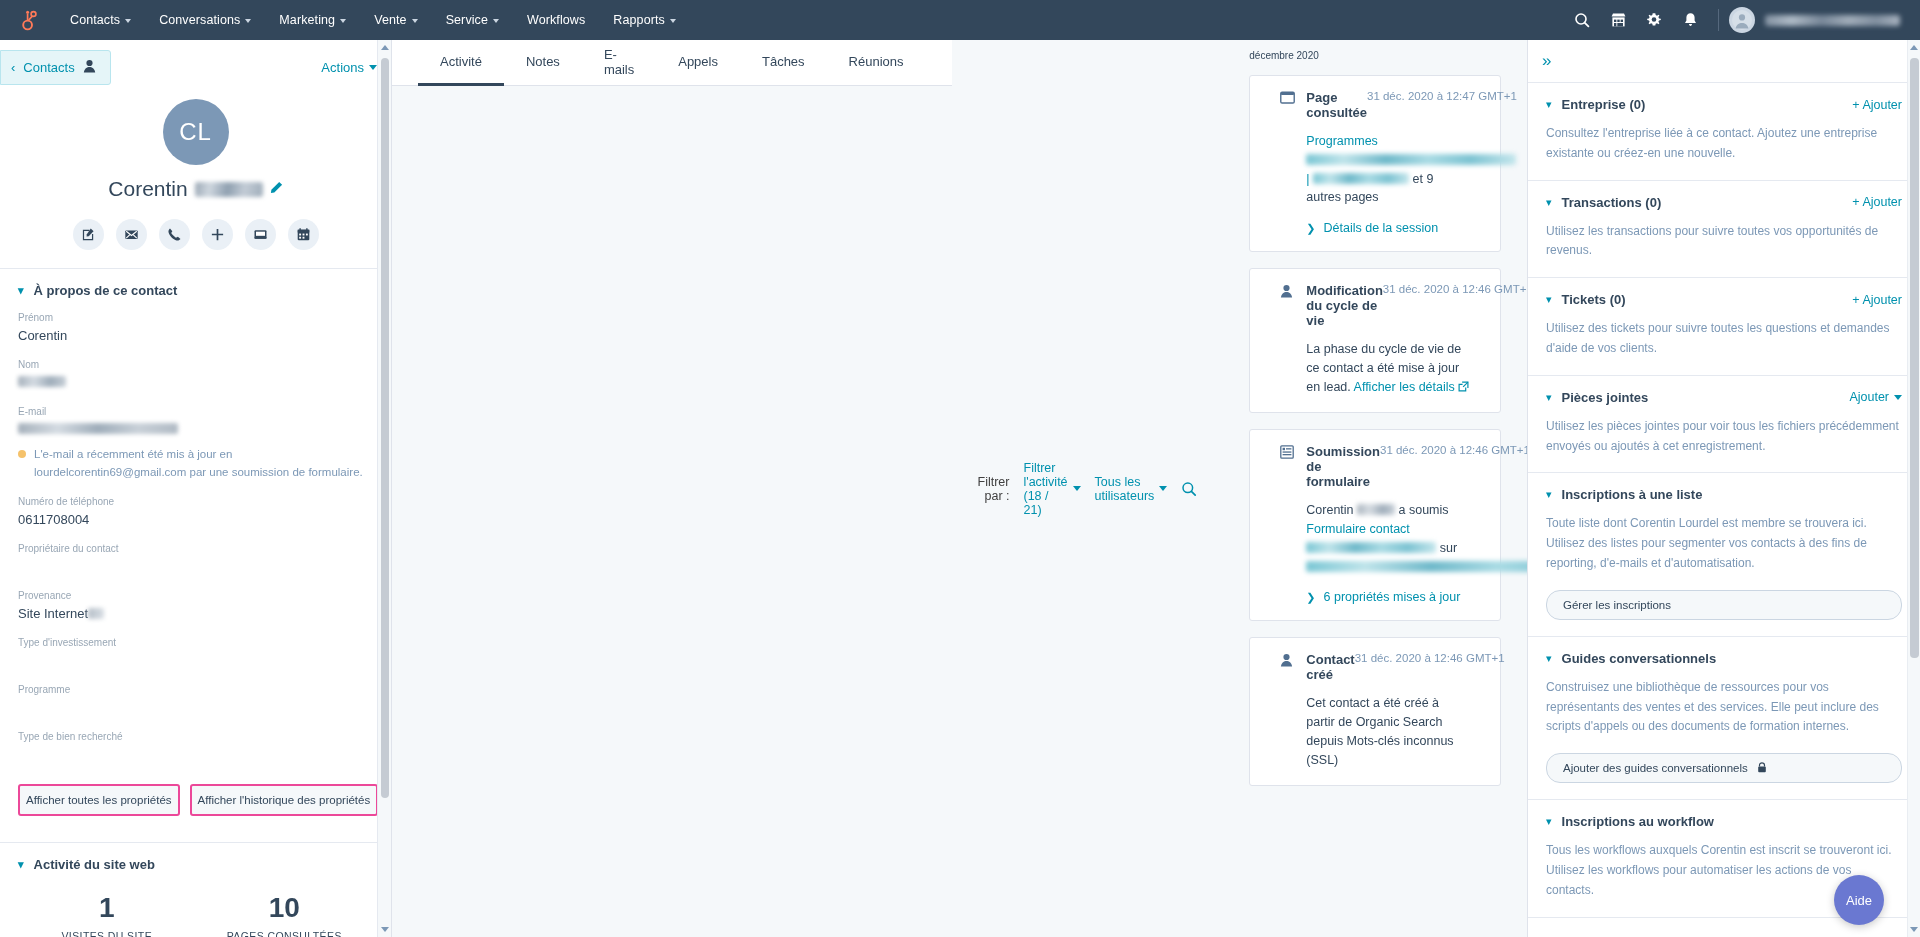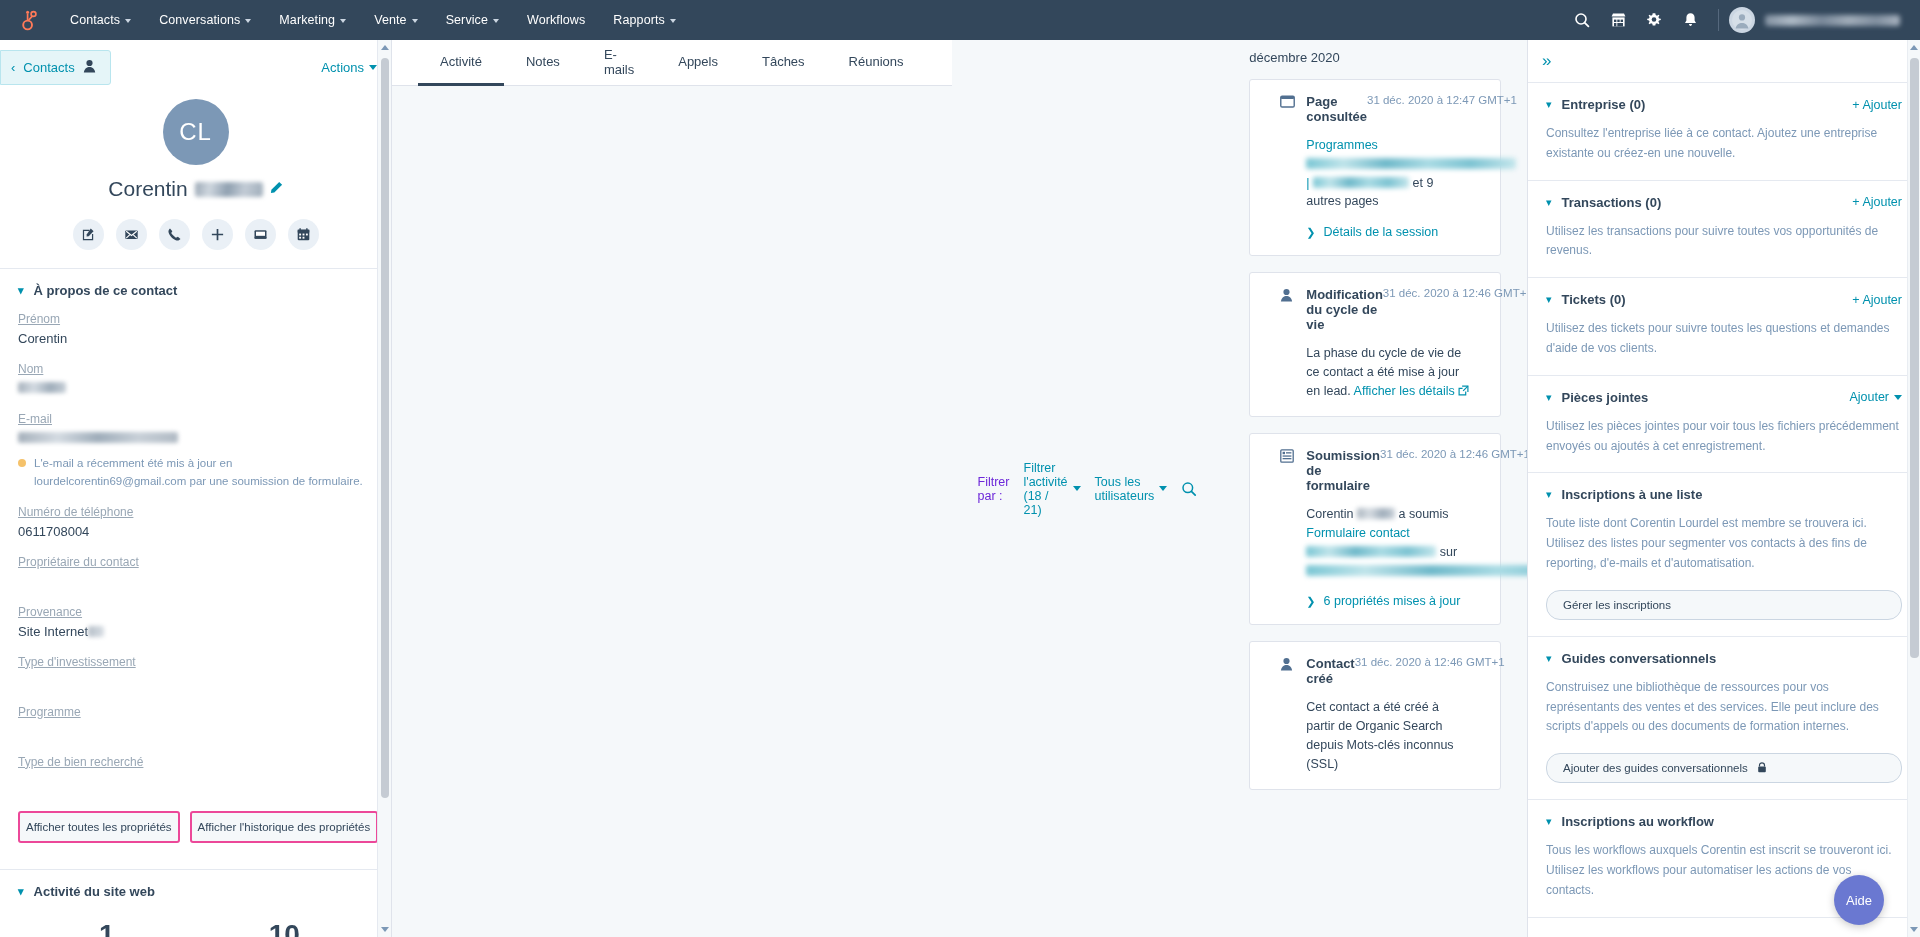--- a/index.html
+++ b/index.html
@@ -88,21 +88,21 @@
     width: 31px; height: 31px; border-radius: 50%; background: #eaf0f6;
     display: flex; align-items: center; justify-content: center; cursor: pointer;
     color: #33475b;
   }
 
   .sect { border-top: 1px solid #e5e9f0; margin-top: 18px; padding: 14px 18px 4px; }
   .sect-hd { display: flex; align-items: center; gap: 10px; cursor: pointer;
              font-size: 13px; color: #33475b; font-weight: 700; }
   .chev { color: #0091ae; font-size: 11px; line-height: 1; }
   .prop { margin: 14px 0 0; }
-  .plabel { font-size: 12px; color: #99a7b5; margin-bottom: 5px; text-decoration: underline; }
+  .plabel { font-size: 10px; color: #99a7b5; margin-bottom: 5px; }
   .pval { font-size: 13px; color: #33475b; min-height: 17px; }
   .val-blur-sm { display:inline-block; width:48px; height:11px; border-radius:2px;
     background: linear-gradient(95deg,#a5b0bb,#d4dbe2,#9fadba,#c8d0d8); filter: blur(2px); }
   .val-blur-md { display:inline-block; width:160px; height:11px; border-radius:2px;
     background: linear-gradient(95deg,#a5b0bb,#d4dbe2,#9fadba,#c8d0d8,#b0bac4); filter: blur(2.2px); }
   .val-blur-xs { display:inline-block; width:16px; height:11px; border-radius:2px;
     background: linear-gradient(95deg,#b5bec7,#d9dfe5); filter: blur(2px); vertical-align:-1px; }
   .notice { display: flex; gap: 8px; margin-top: 7px; }
   .dot-warn { width: 8px; height: 8px; border-radius: 50%; background: #f5c26b; flex: none; margin-top: 4px; }
   .notice-txt { font-size: 11.5px; color: #7c98b6; line-height: 1.55; }
@@ -128,26 +128,26 @@
     font-size: 13px; color: #33475b; padding: 0 22px; display: flex;
     align-items: center; cursor: pointer; border-bottom: 3px solid transparent;
     margin-bottom: -1px;
   }
   .tab.active { border-bottom-color: #33475b; font-weight: 400; }
 
   .filterrow {
     display: flex; align-items: center; gap: 14px; padding: 12px 26px;
     font-size: 12.5px; color: #33475b; position: relative;
   }
-  .flabel { color: #6d28d9; }
+  .flabel { color: #404040; text-align: right; }
   .flink { color: #0091ae; cursor: pointer; display: inline-flex; align-items: center; gap: 5px; }
   .search-ic { margin-left: auto; cursor: pointer; color:#0091ae; display:flex; }
 
   .timeline { padding: 4px 26px 20px; overflow: hidden; }
-  .month { font-size: 13px; color: #33475b; margin: 6px 0 14px; }
+  .month { font-size: 10px; color: #33475b; margin: 6px 0 14px; }
   .card {
     background: #fff; border: 1px solid #dfe3eb; border-radius: 3px;
     padding: 14px 30px 16px; margin-bottom: 16px;
   }
   .cardtop { display: flex; align-items: flex-start; }
   .cardic { width: 26px; flex: none; color: #516f90; display: flex;
             align-items: center; justify-content: flex-start; padding-top: 1px; }
   .cardtitle { font-size: 13px; color: #33475b; font-weight: 700; }
   .cardtime { margin-left: auto; font-size: 11.5px; color: #7c98b6; white-space: nowrap; }
   .cardbody { padding-left: 26px; margin-top: 12px; font-size: 12.5px;

